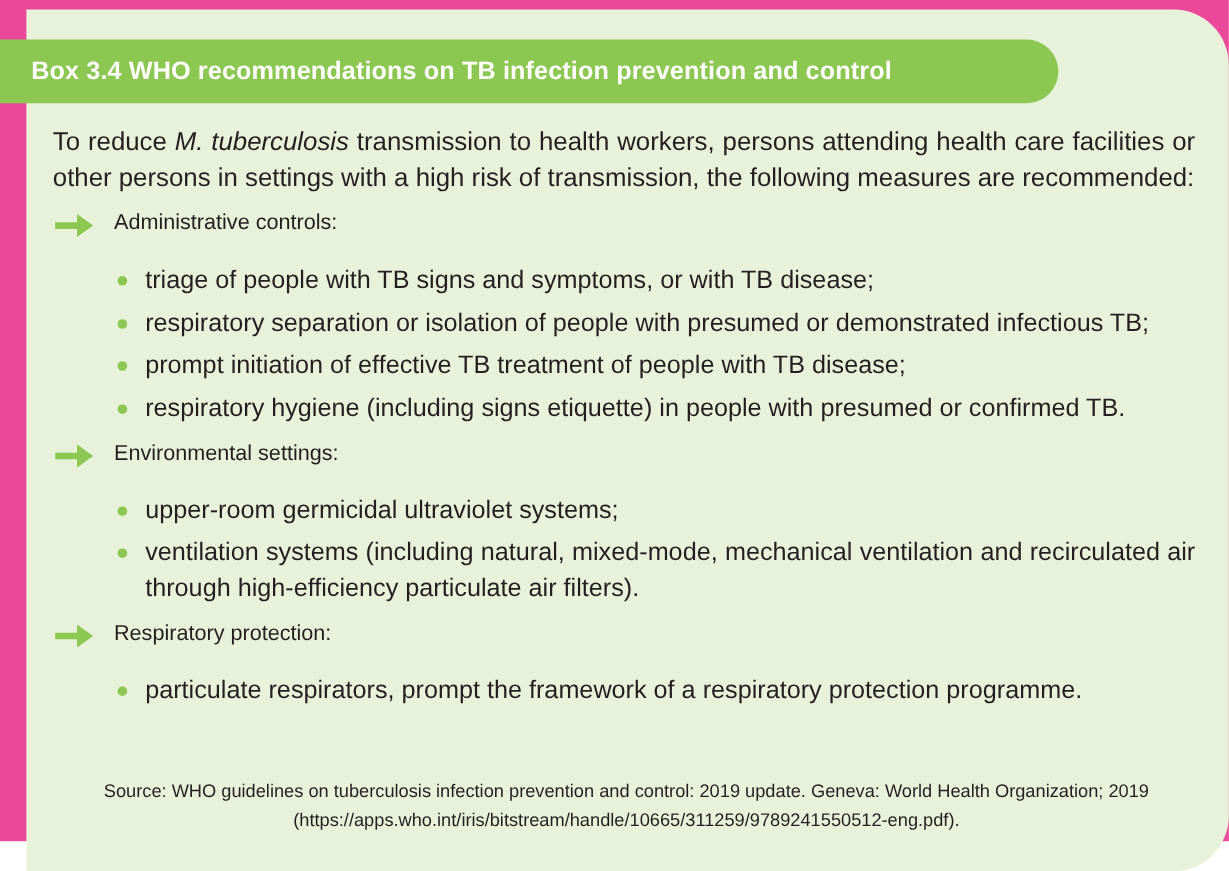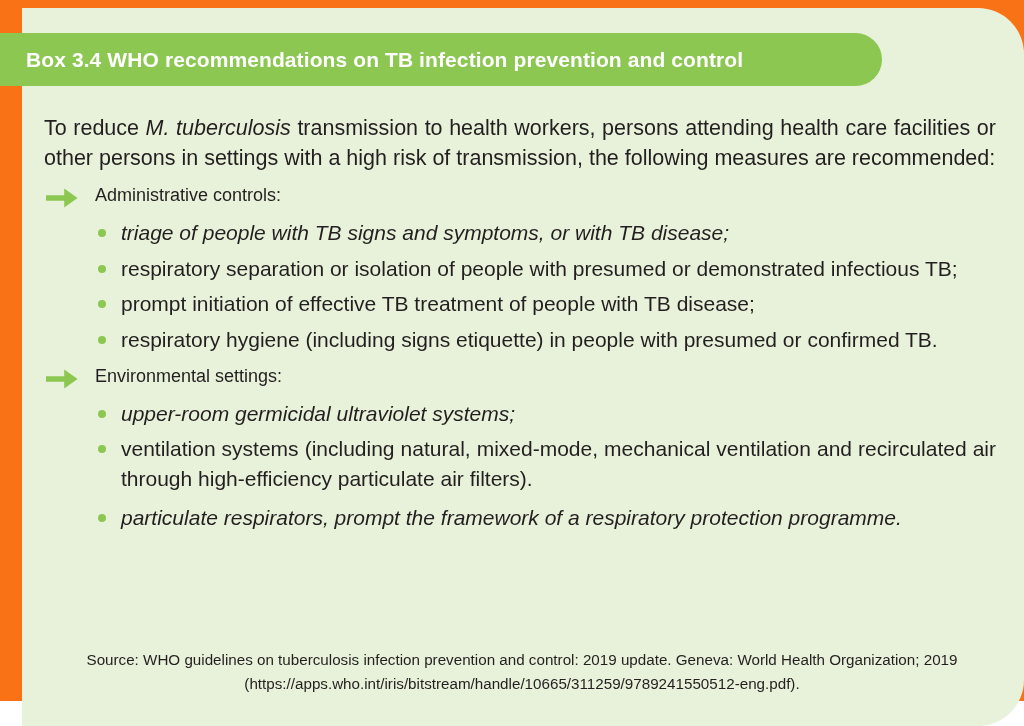--- a/index.html
+++ b/index.html
@@ -13,21 +13,21 @@
     height: 726px;
     overflow: hidden;
     font-family: "Liberation Sans", sans-serif;
     color: #231f20;
   }
 
   .page {
     position: relative;
     width: 1024px;
     height: 701px;
-    background: #f97316;
+    background: #ec4899;
   }
 
   
   .box-panel {
     position: absolute;
     left: 22px;
     top: 8px;
     width: 1002px;
     height: 718px;
     background: #e8f2da;
@@ -58,21 +58,21 @@
     font-weight: bold;
     letter-spacing: 0.1px;
     line-height: 1.1;
     white-space: nowrap;
   }
 
   
   .box-body {
     position: absolute;
     left: 44px;
-    top: 114px;
+    top: 104px;
     width: 952px;
   }
 
   .intro {
     font-size: 21.5px;
     line-height: 1.38;
     text-align: justify;
     color: #231f20;
     margin: 0 0 10px 0;
   }
@@ -119,21 +119,21 @@
 
   .sub-item {
     position: relative;
     padding-left: 77px;
     font-size: 21px;
     line-height: 1.42;
     text-align: justify;
     color: #231f20;
     margin: 6px 0 0 0;
   }
-  .sub-item:first-child { margin-top: 9px; font-style: italic; }
+  .sub-item:first-child { margin-top: 20px; }
 
   .bullet-icon {
     position: absolute;
     left: 54px;
     top: 11px;
     width: 8px;
     height: 8px;
     border-radius: 50%;
     background: #8cc751;
   }
@@ -211,20 +211,28 @@
             <span>upper-room germicidal ultraviolet systems;</span>
           </li>
           <li class="sub-item">
             <span class="bullet-icon"></span>
             <span>ventilation systems (including natural, mixed-mode, mechanical ventilation and recirculated air through high-efficiency particulate air filters).</span>
           </li>
         </ul>
       </div>
 
       <div class="group">
+        <div class="group-head">
+          <span class="arrow-icon">
+            <svg viewBox="0 0 36 26" width="36" height="26" aria-hidden="true">
+              <path d="M2 10.2 H20.2 V3.4 L33.6 13 L20.2 22.6 V15.8 H2 Z" fill="currentColor"></path>
+            </svg>
+          </span>
+          <span>Respiratory protection:</span>
+        </div>
         <ul class="sub-list">
           <li class="sub-item">
             <span class="bullet-icon"></span>
             <span>particulate respirators, prompt the framework of a respiratory protection programme.</span>
           </li>
         </ul>
       </div>
 
     </div>
   </div>

